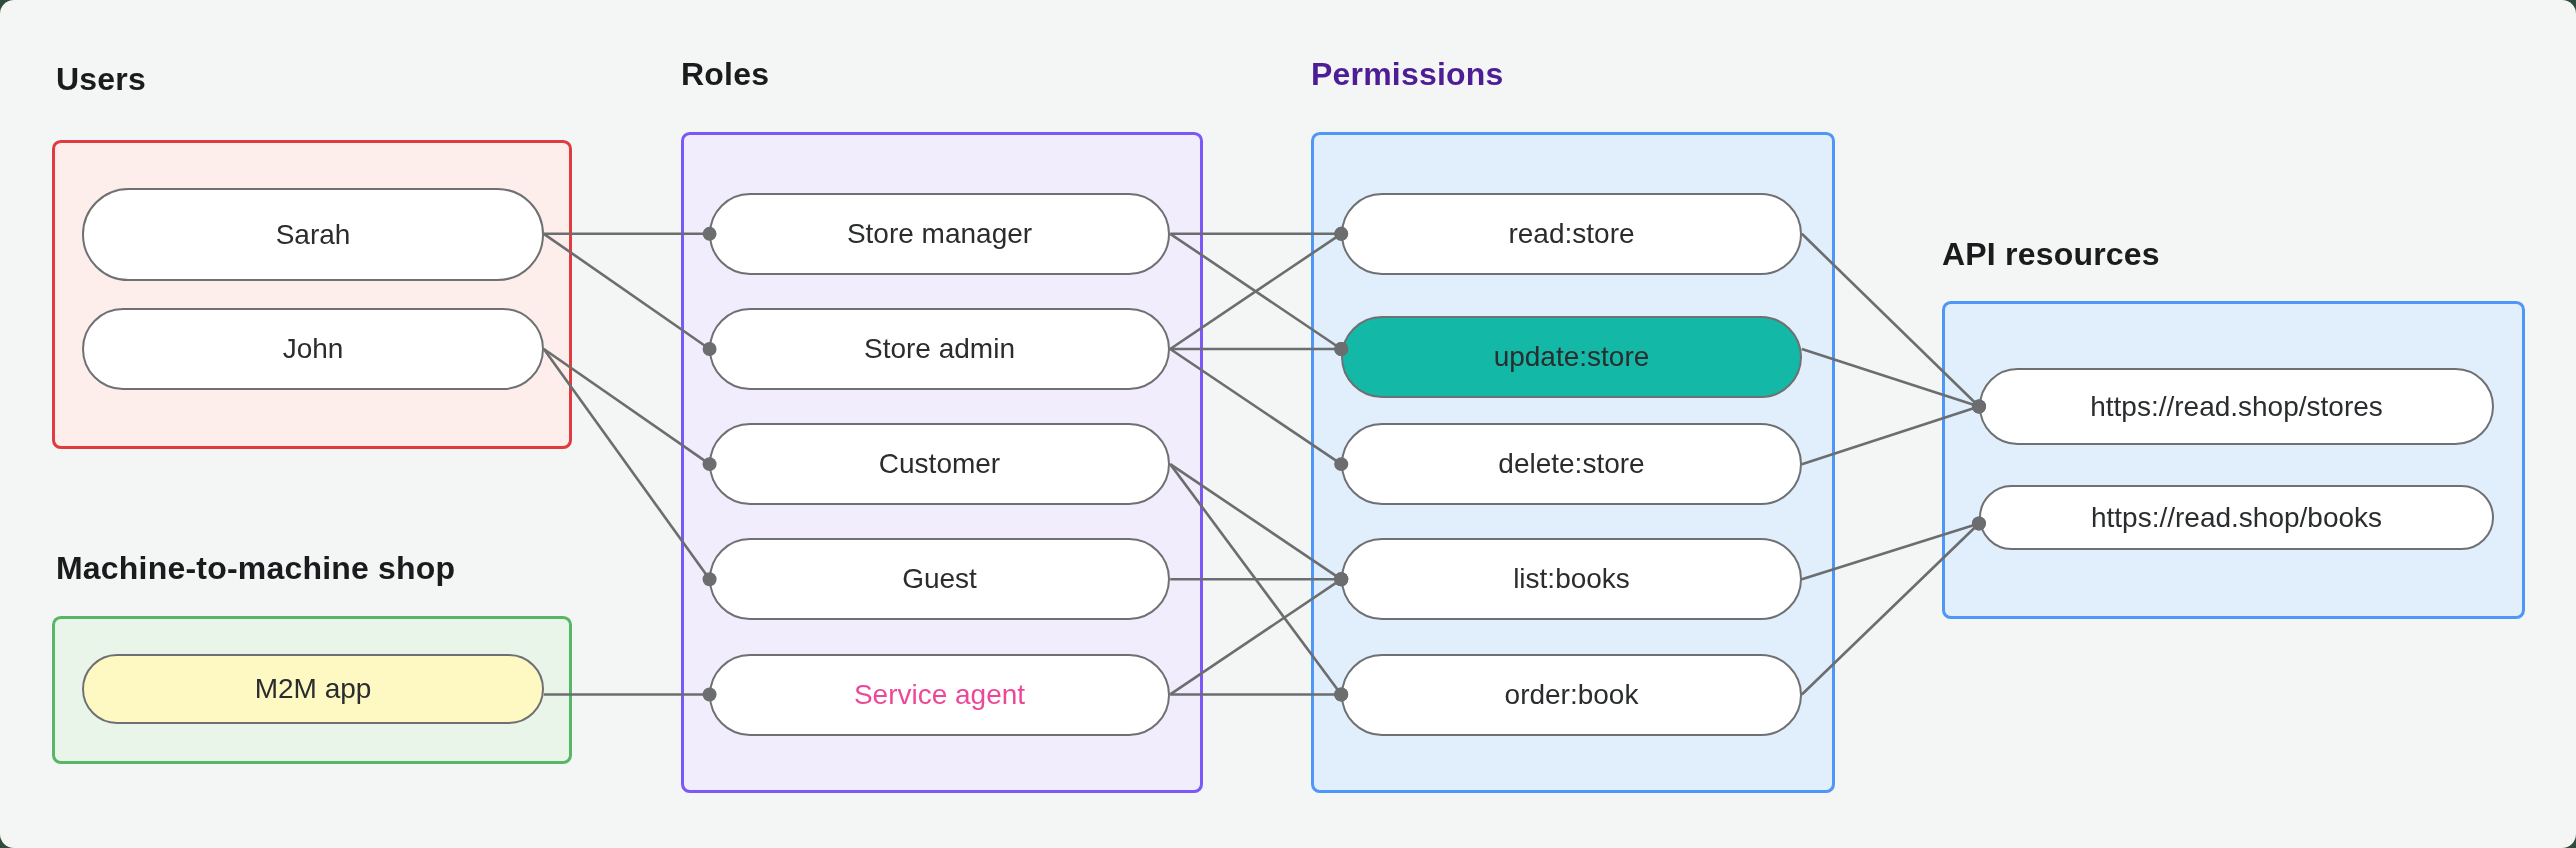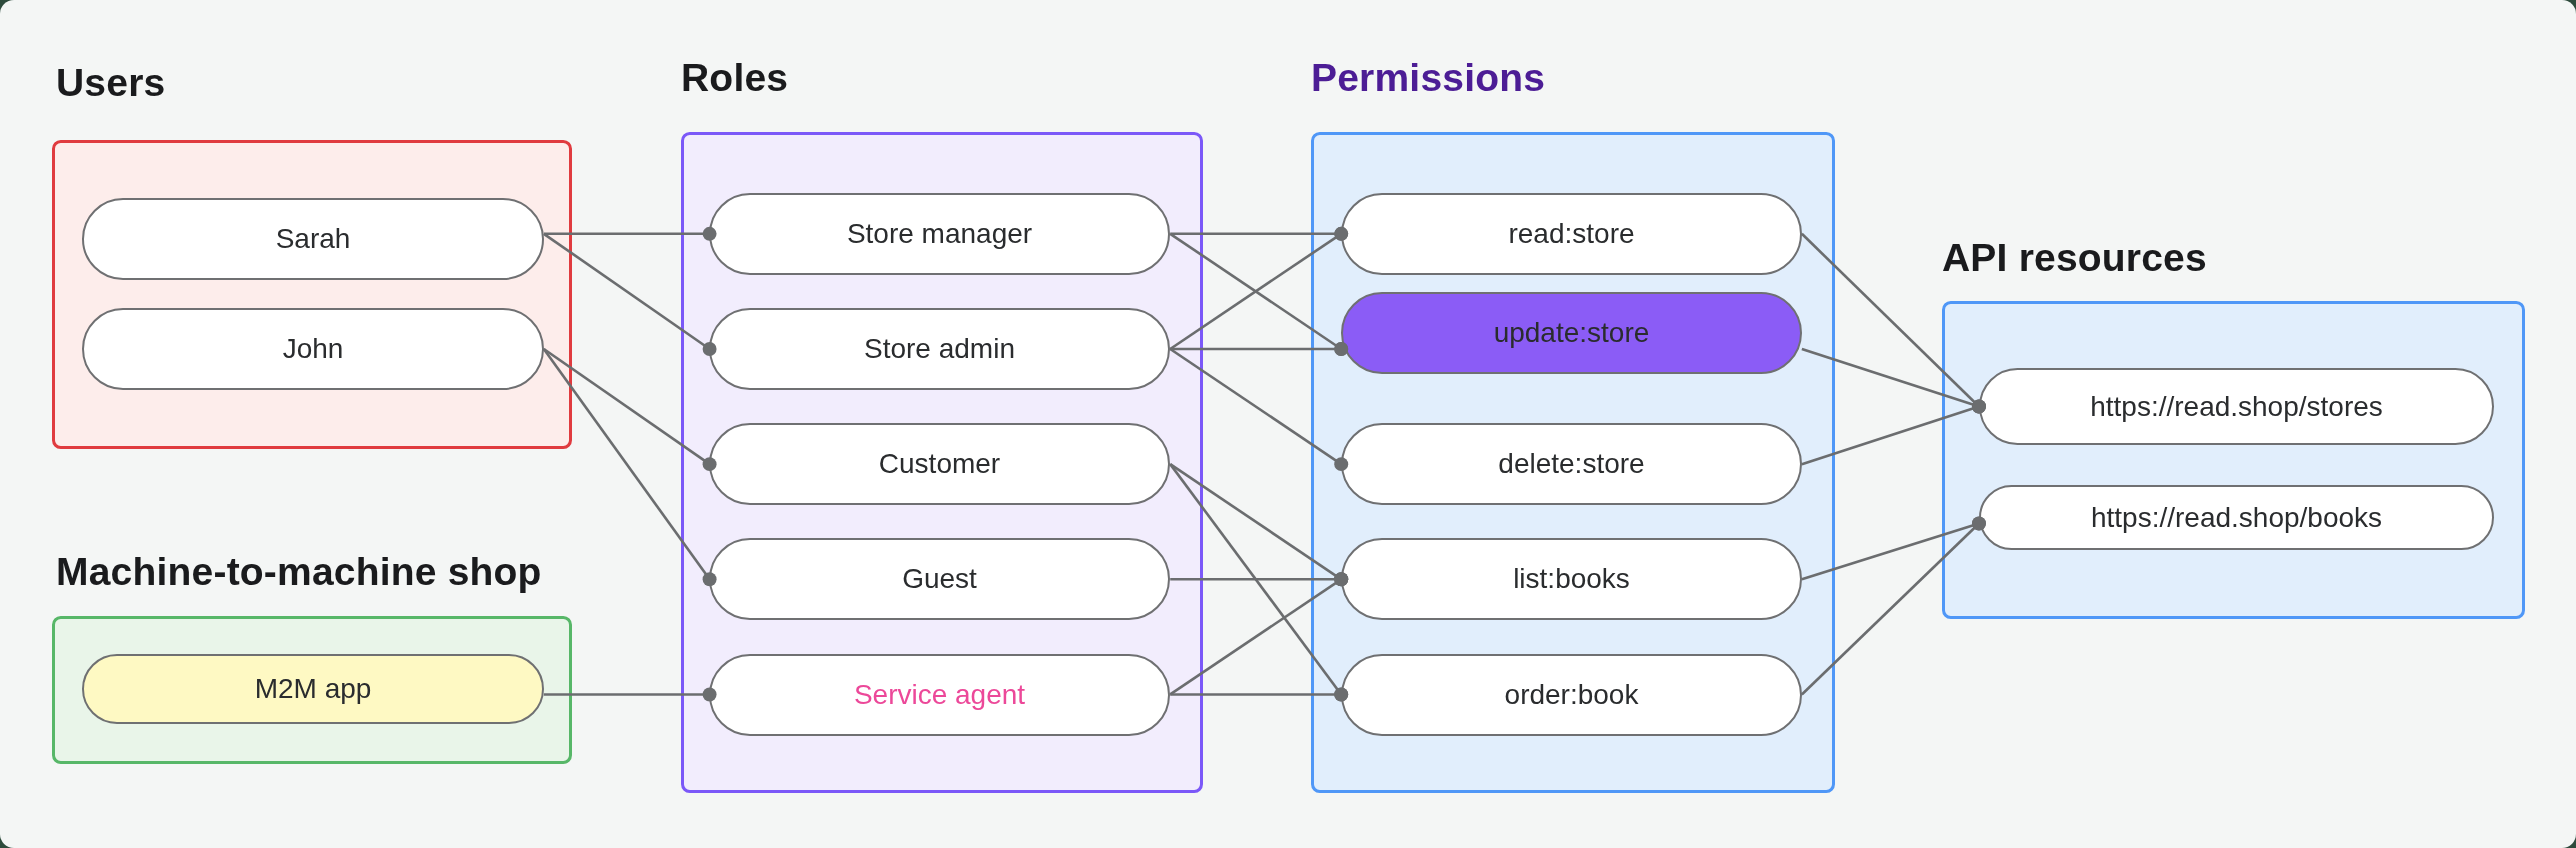--- a/index.html
+++ b/index.html
@@ -17,21 +17,21 @@
   }
   .group-box {
     position: absolute;
     border-style: solid;
     border-width: 3.5px;
     border-radius: 8.7px;
     box-sizing: border-box;
   }
   .group-label {
     position: absolute;
-    font-size: 39px;
+    font-size: 32px;
     font-weight: 600;
     letter-spacing: 0.2px;
     white-space: nowrap;
   }
   .node-pill {
     position: absolute;
     background: #ffffff;
     border: 2.6px solid #6f7072;
     border-radius: 872px;
     box-sizing: border-box;
@@ -51,21 +51,21 @@
     pointer-events: none;
   }
 </style>
 </head>
 <body style="background: rgb(46, 75, 60);">
 
 <div class="panel" id="panel" style="background: rgb(244, 246, 245);">
   <div id="groups-layer">
       <div class="group-box" style="left: 52px; top: 140px; width: 520px; height: 309px; border-color: rgb(224, 59, 63); background: rgb(253, 237, 235);"></div>
       <div class="group-label" style="left: 56px; top: 61px; color: rgb(26, 27, 29);">Users</div>
-      <div class="node-pill" style="left: 82px; top: 198px; width: 462px; height: 82px; border-color: rgb(111, 112, 114); background: rgb(255, 255, 255);">
+      <div class="node-pill" style="left: 82px; top: 188px; width: 462px; height: 93px; border-color: rgb(111, 112, 114); background: rgb(255, 255, 255);">
         <span style="color: rgb(42, 44, 46);">Sarah</span>
       </div>
       <div class="node-pill" style="left: 82px; top: 308px; width: 462px; height: 82px; border-color: rgb(111, 112, 114); background: rgb(255, 255, 255);">
         <span style="color: rgb(42, 44, 46);">John</span>
       </div>
       <div class="group-box" style="left: 52px; top: 616px; width: 520px; height: 148px; border-color: rgb(87, 183, 104); background: rgb(233, 245, 233);"></div>
       <div class="group-label" style="left: 56px; top: 550px; color: rgb(26, 27, 29);">Machine-to-machine shop</div>
       <div class="node-pill" style="left: 82px; top: 654px; width: 462px; height: 70px; border-color: rgb(111, 112, 114); background: #fef9c3;">
         <span style="color: rgb(42, 44, 46);">M2M app</span>
       </div>
@@ -84,21 +84,21 @@
         <span style="color: rgb(42, 44, 46);">Guest</span>
       </div>
       <div class="node-pill" style="left: 709px; top: 654px; width: 461px; height: 82px; border-color: rgb(111, 112, 114); background: rgb(255, 255, 255);">
         <span style="color: #ec4899;">Service agent</span>
       </div>
       <div class="group-box" style="left: 1311px; top: 132px; width: 524px; height: 661px; border-color: rgb(79, 151, 247); background: rgb(225, 238, 252);"></div>
       <div class="group-label" style="left: 1311px; top: 56px; color: #4c1d95;">Permissions</div>
       <div class="node-pill" style="left: 1341px; top: 193px; width: 461px; height: 82px; border-color: rgb(111, 112, 114); background: rgb(255, 255, 255);">
         <span style="color: rgb(42, 44, 46);">read:store</span>
       </div>
-      <div class="node-pill" style="left: 1341px; top: 292px; width: 461px; height: 82px; border-color: rgb(111, 112, 114); background: #8b5cf6;">
+      <div class="node-pill" style="left: 1341px; top: 316px; width: 461px; height: 82px; border-color: rgb(111, 112, 114); background: #14b8a6;">
         <span style="color: rgb(42, 44, 46);">update:store</span>
       </div>
       <div class="node-pill" style="left: 1341px; top: 423px; width: 461px; height: 82px; border-color: rgb(111, 112, 114); background: rgb(255, 255, 255);">
         <span style="color: rgb(42, 44, 46);">delete:store</span>
       </div>
       <div class="node-pill" style="left: 1341px; top: 538px; width: 461px; height: 82px; border-color: rgb(111, 112, 114); background: rgb(255, 255, 255);">
         <span style="color: rgb(42, 44, 46);">list:books</span>
       </div>
       <div class="node-pill" style="left: 1341px; top: 654px; width: 461px; height: 82px; border-color: rgb(111, 112, 114); background: rgb(255, 255, 255);">
         <span style="color: rgb(42, 44, 46);">order:book</span>

